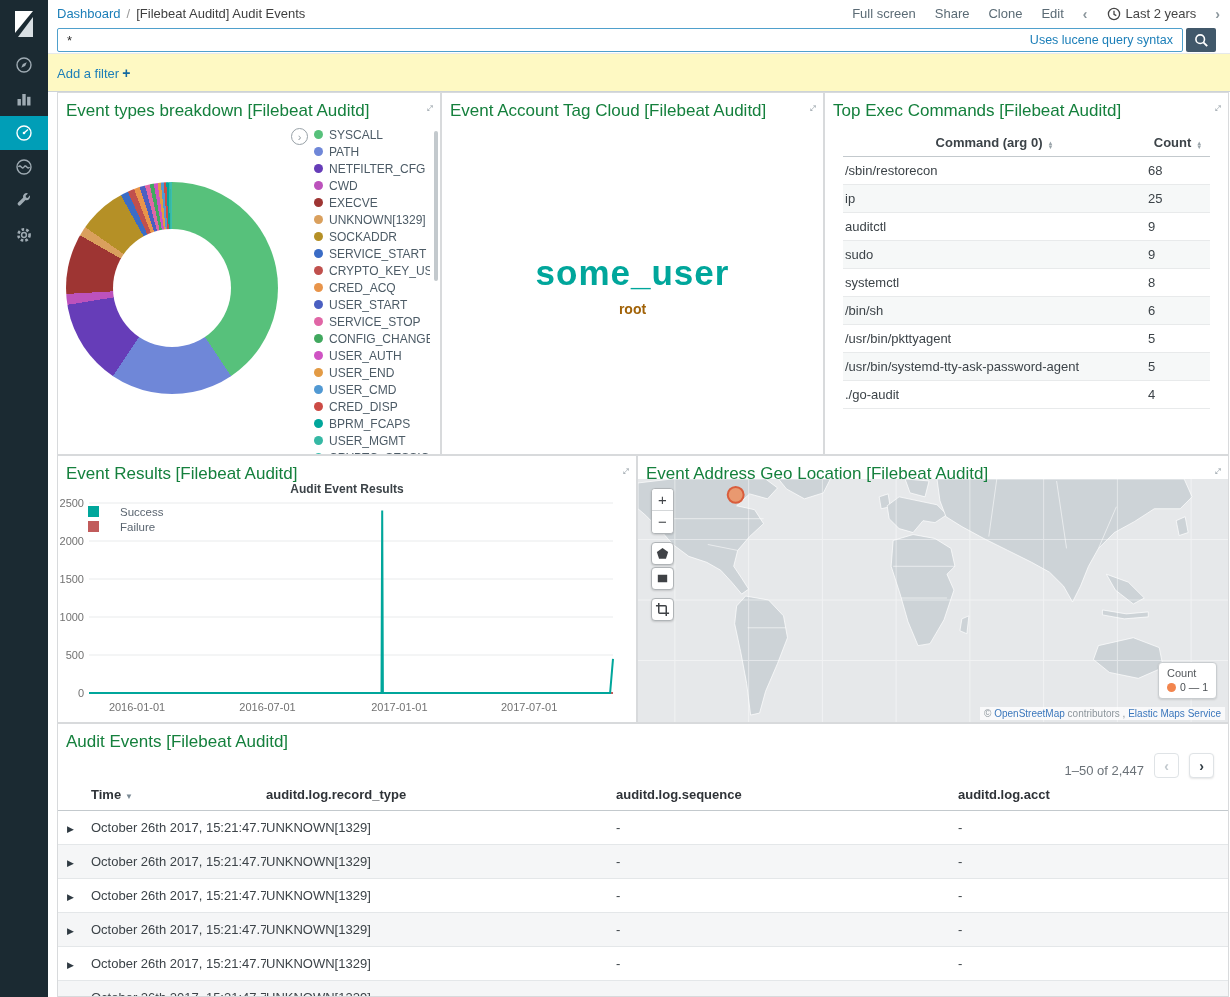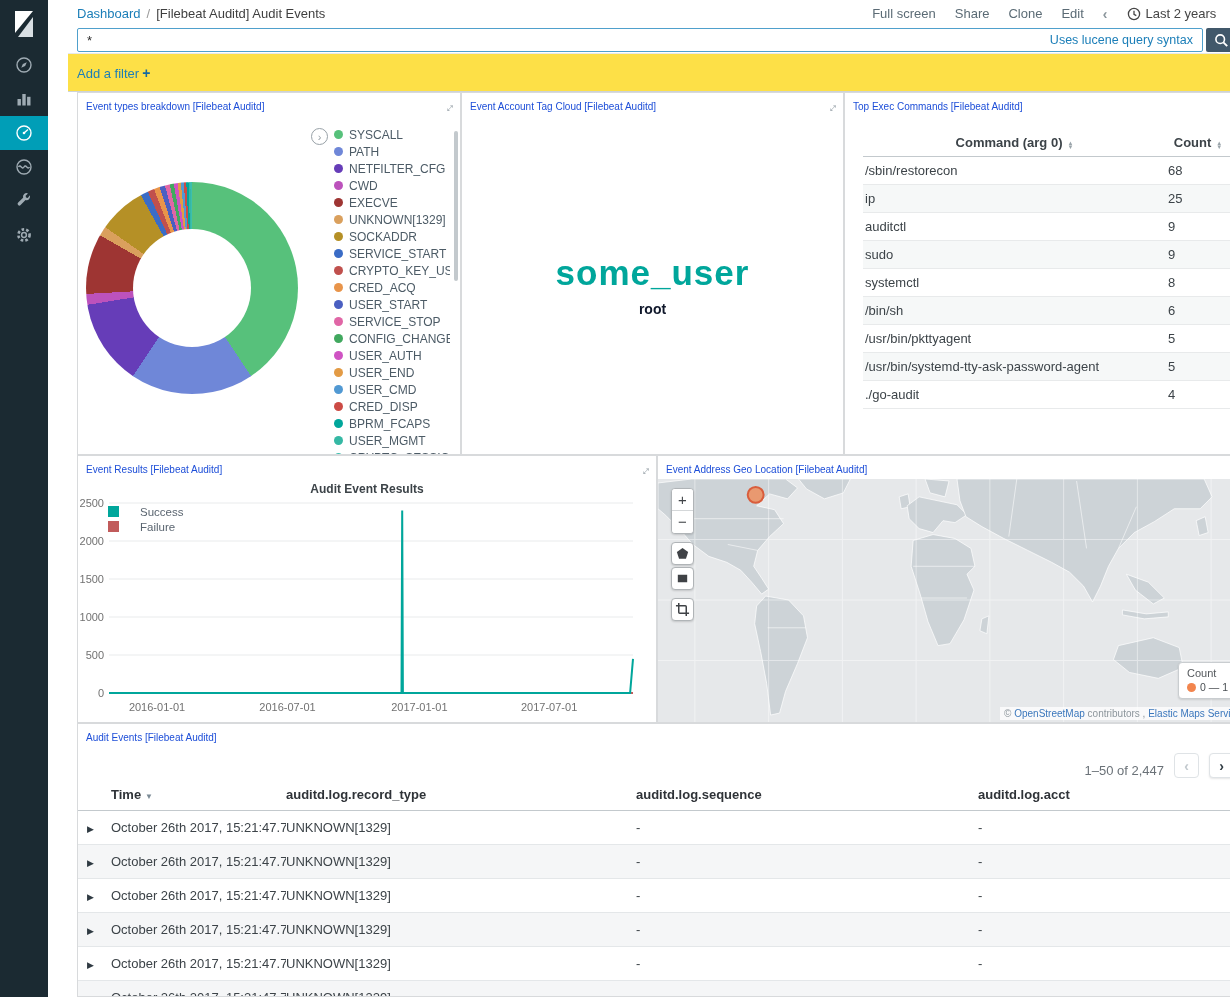--- a/index.html
+++ b/index.html
@@ -1,18 +1,18 @@
 <!DOCTYPE html>
 <html><head>
 <meta charset="utf-8">
 <style>
   * { margin:0; padding:0; box-sizing:border-box; }
   html,body { width:1230px; height:997px; overflow:hidden; background:#fff;
     font-family:"Liberation Sans", sans-serif; color:#333; }
-  .app { position:relative; width:1230px; height:735px;padding-left:20px; }
+  .app { position:relative; width:1230px; height:735px; }
 
   
   .sidebar { position:absolute; left:0; top:0; width:48px; height:997px; background:#1b2a32; z-index:30; }
   .logo { height:48px; display:flex; align-items:center; justify-content:center; cursor:pointer; }
   .nav-item { height:34px; display:flex; align-items:center; justify-content:center; color:#9fabb3; cursor:pointer; }
   .nav-item.active { background:#009eb7; color:#fff; }
   .nav-item svg { display:block; }
 
   
   .chrome { margin-left:48px; width:1182px; }
@@ -26,29 +26,29 @@
   .timepick { display:flex; align-items:center; gap:5px; color:#454545; cursor:pointer; }
 
   .querybar { height:26px; display:flex; align-items:center; padding:0 14px 0 9px; gap:3px; }
   .query-input { flex:1; height:24px; border:1px solid #4fa0cc; border-radius:2px;
     display:flex; align-items:center; padding:0 9px; font-size:13px; background:#fff; }
   .q-value { flex:1; color:#2d2d2d; }
   .q-hint { color:#1b7eb8; font-size:12.5px; cursor:pointer; white-space:nowrap; }
   .search-btn { width:30px; height:24px; background:#41586a; border:none; border-radius:2px;
     display:flex; align-items:center; justify-content:center; cursor:pointer; }
 
-  .filterbar { height:39px; background:#fde047; border-top:1px solid #e6e9ea; border-bottom:1px solid #cdd3d7;
+  .filterbar { height:39px; background:#fef9c3; border-top:1px solid #e6e9ea; border-bottom:1px solid #cdd3d7;
     display:flex; align-items:center; padding:0 9px; font-size:13px; }
   .add-filter { color:#1b7eb8; cursor:pointer; }
   .add-filter b { color:#1469a0; margin-left:3px; font-size:14px; }
 
   
   .dash { position:relative; height:905px; background:#fff; }
   .panel { position:absolute; background:#fff; border:1px solid #d8dadc; overflow:hidden; }
-  .p-title { position:absolute; left:8px; top:8px; font-size:10px; color:#1d4ed8; white-space:nowrap;
+  .p-title { position:absolute; left:8px; top:8px; font-size:17px; color:#15803d; white-space:nowrap;
     overflow:hidden; max-width:calc(100% - 34px); z-index:5; }
   .p-expand { position:absolute; right:5px; top:6px; background:none; border:none; color:#9aa4ab;
     cursor:pointer; font-size:13px; z-index:6; }
   .p-expand .diag { display:inline-block; transform:rotate(-45deg); }
 
   #panelA { left:9px;   top:0;     width:384px;  height:363px; }
   #panelB { left:393px; top:0;     width:383px;  height:363px; }
   #panelC { left:776px; top:0;     width:405px;  height:363px; }
   #panelD { left:9px;   top:363px; width:580px;  height:268px; }
   #panelE { left:589px; top:363px; width:592px;  height:268px; }
@@ -336,21 +336,21 @@
               <span>CRYPTO_SESSION</span>
             </li>
           </ul>
         <div class="vscroll"></div>
       </section>
 
       <section class="panel" id="panelB">
         <div class="p-title">Event Account Tag Cloud [Filebeat Auditd]</div>
         <button class="p-expand"><span class="diag">↔</span></button>
         <span class="tag-big" style="color: rgb(0, 166, 155);">some_user</span>
-        <span class="tag-small" style="color: #0f172a;">root</span>
+        <span class="tag-small" style="color: #a16207;">root</span>
       </section>
 
       <section class="panel" id="panelC">
         <div class="p-title">Top Exec Commands [Filebeat Auditd]</div>
         <button class="p-expand"><span class="diag">↔</span></button>
         <table class="exec-table">
           <colgroup>
               <col>
               <col class="count-col">
             </colgroup>

